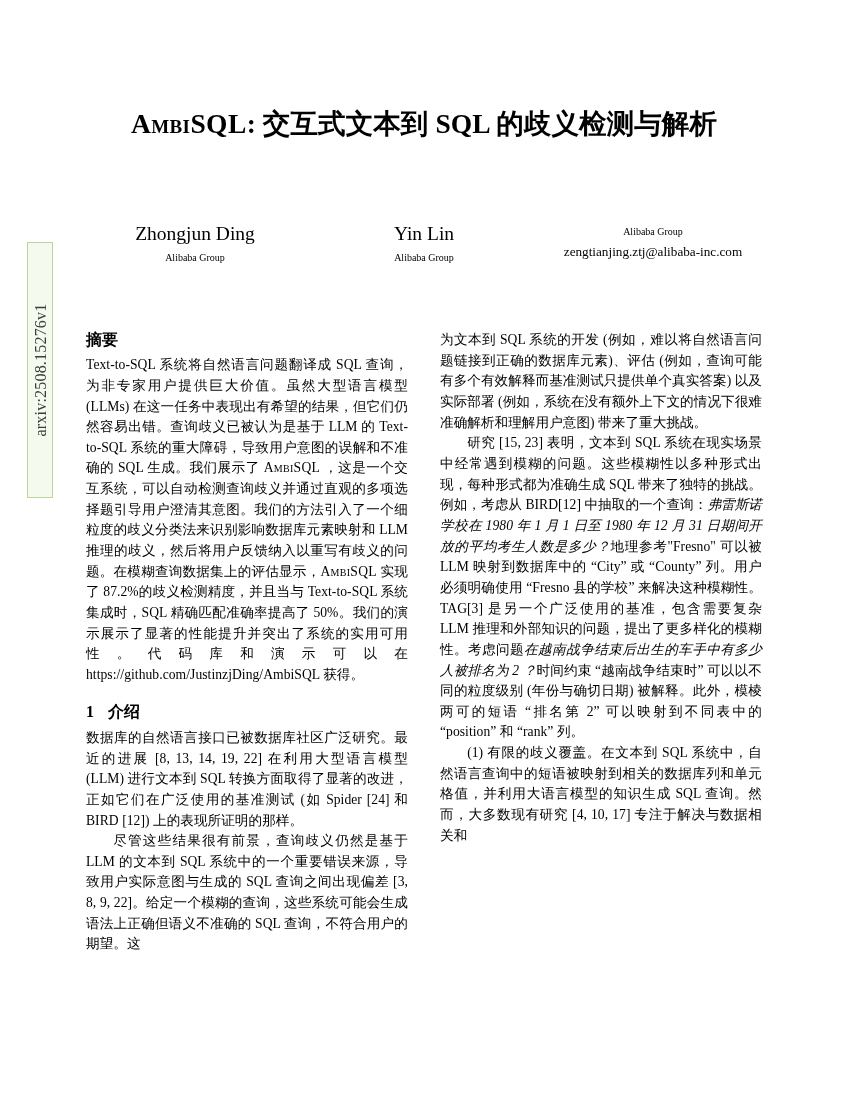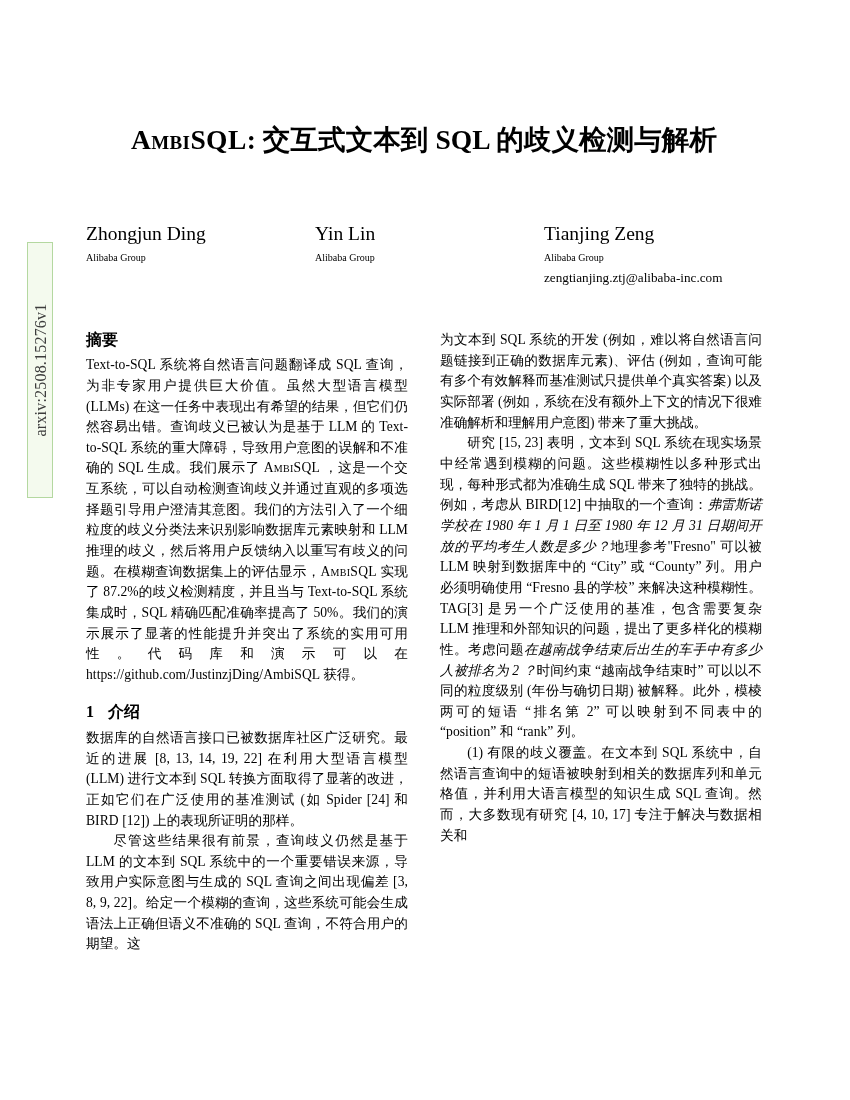--- a/index.html
+++ b/index.html
@@ -65,21 +65,21 @@
     position: absolute;
     left: 0;
     top: 0;
     width: 850px;
     height: 1100px;
   }
 
   .title-block {
     position: absolute;
     left: 86px;
-    top: 120px;
+    top: 104px;
     width: 676px;
     text-align: center;
   }
   .paper-title {
     font-size: 27.5px;
     font-weight: bold;
     line-height: 1.45;
     letter-spacing: 0.1px;
   }
   .title-sc {
@@ -92,21 +92,21 @@
   .authors {
     position: absolute;
     left: 86px;
     top: 221px;
     width: 676px;
     display: flex;
     justify-content: space-between;
   }
   .author {
     width: 218px;
-    text-align: left;
+    text-align: center;
     font-family: Liberation Serif, serif;
   }
   .author-name {
     font-size: 19.5px;
     line-height: 1.35;
   }
   .author-affil {
     font-size: 10px;
     line-height: 1.45;
     margin-top: 4px;
@@ -183,21 +183,20 @@
   <div class="authors">
     <div class="author">
       <div class="author-name">Zhongjun Ding</div>
       <div class="author-affil">Alibaba Group</div>
     </div>
     <div class="author">
       <div class="author-name">Yin Lin</div>
       <div class="author-affil">Alibaba Group</div>
     </div>
     <div class="author">
-      <div class="author-name">Tianjing Zeng</div>
       <div class="author-affil">Alibaba Group</div>
       <div class="author-email">zengtianjing.ztj@alibaba-inc.com</div>
     </div>
   </div>
 
   <div class="columns">
 
     <div class="col">
 
       <div class="sec-head">摘要</div>

